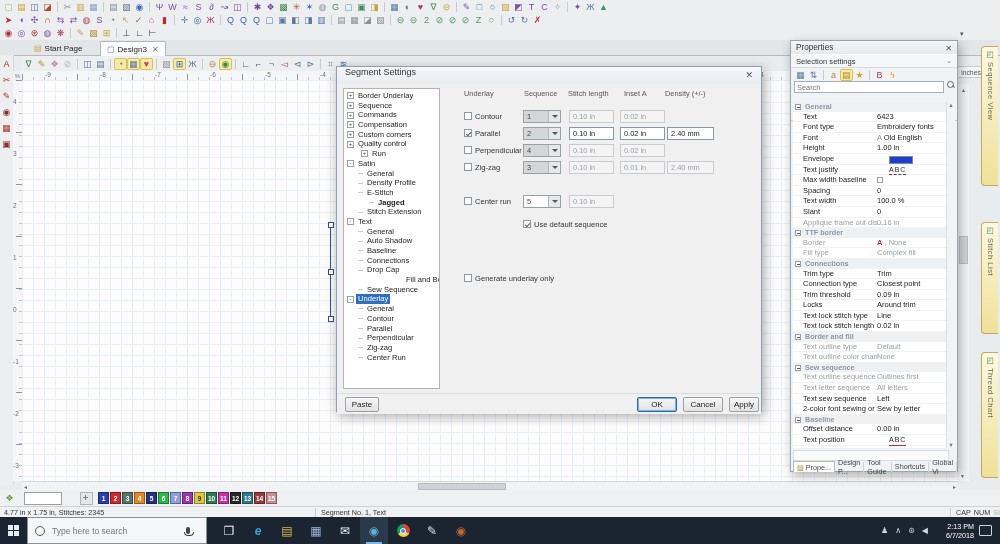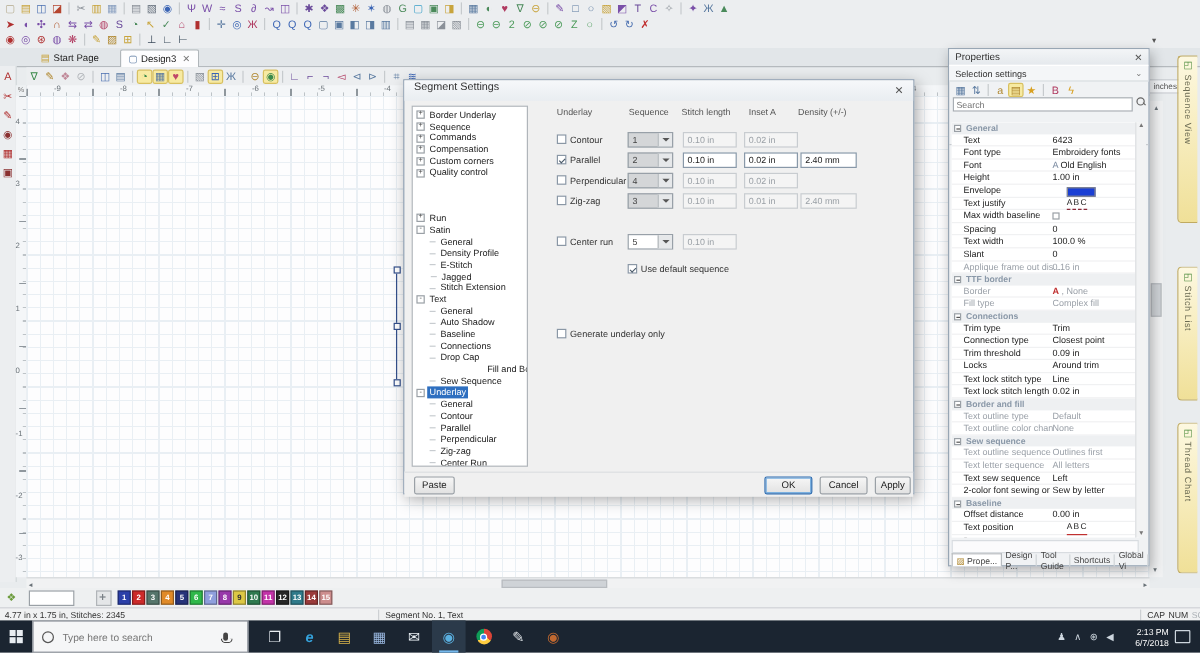--- a/index.html
+++ b/index.html
@@ -449,41 +449,41 @@
         <span class="lbl">Compensation</span>
       </div>
       <div class="titem" style="padding-left: 3px;">
         <span class="expbox">+</span>
         <span class="lbl">Custom corners</span>
       </div>
       <div class="titem" style="padding-left: 3px;">
         <span class="expbox">+</span>
         <span class="lbl">Quality control</span>
       </div>
-      <div class="titem" style="padding-left: 3px; margin-top: 28px;">
+      <div class="titem" style="padding-left: 17px;">
         <span class="expbox">+</span>
         <span class="lbl">Run</span>
       </div>
       <div class="titem" style="padding-left: 3px;">
         <span class="expbox">-</span>
         <span class="lbl">Satin</span>
       </div>
       <div class="titem" style="padding-left: 14px;">
         <span class="dash"></span>
         <span class="lbl">General</span>
       </div>
       <div class="titem" style="padding-left: 14px;">
         <span class="dash"></span>
         <span class="lbl">Density Profile</span>
       </div>
       <div class="titem" style="padding-left: 14px;">
         <span class="dash"></span>
         <span class="lbl">E-Stitch</span>
       </div>
-      <div class="titem" style="padding-left: 15px;">
+      <div class="titem" style="padding-left: 25px; font-weight: bold;">
         <span class="dash"></span>
         <span class="lbl">Jagged</span>
       </div>
       <div class="titem" style="padding-left: 14px;">
         <span class="dash"></span>
         <span class="lbl">Stitch Extension</span>
       </div>
       <div class="titem" style="padding-left: 3px;">
         <span class="expbox">-</span>
         <span class="lbl">Text</span>

